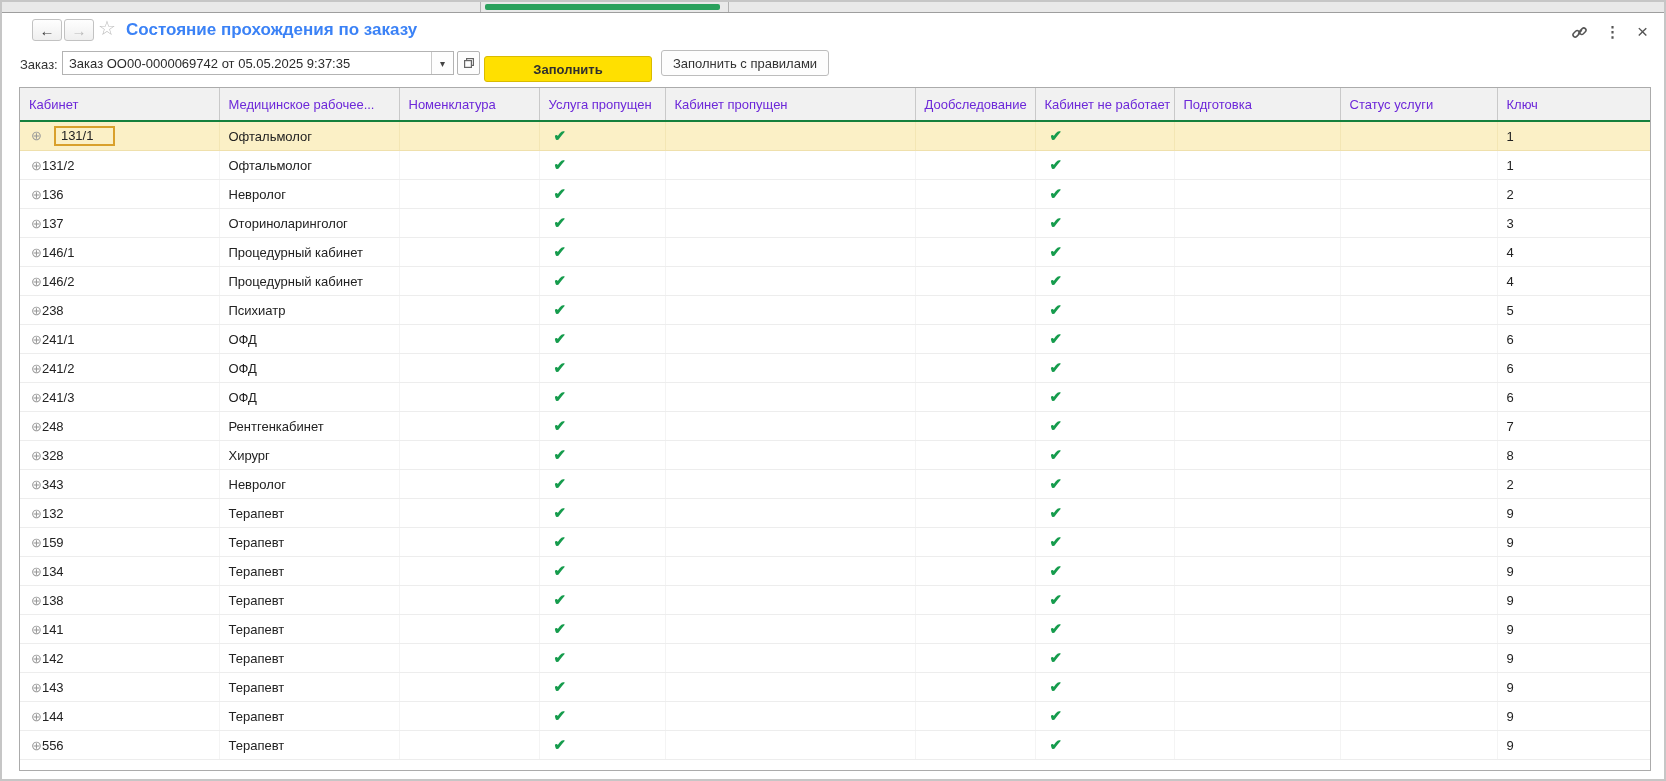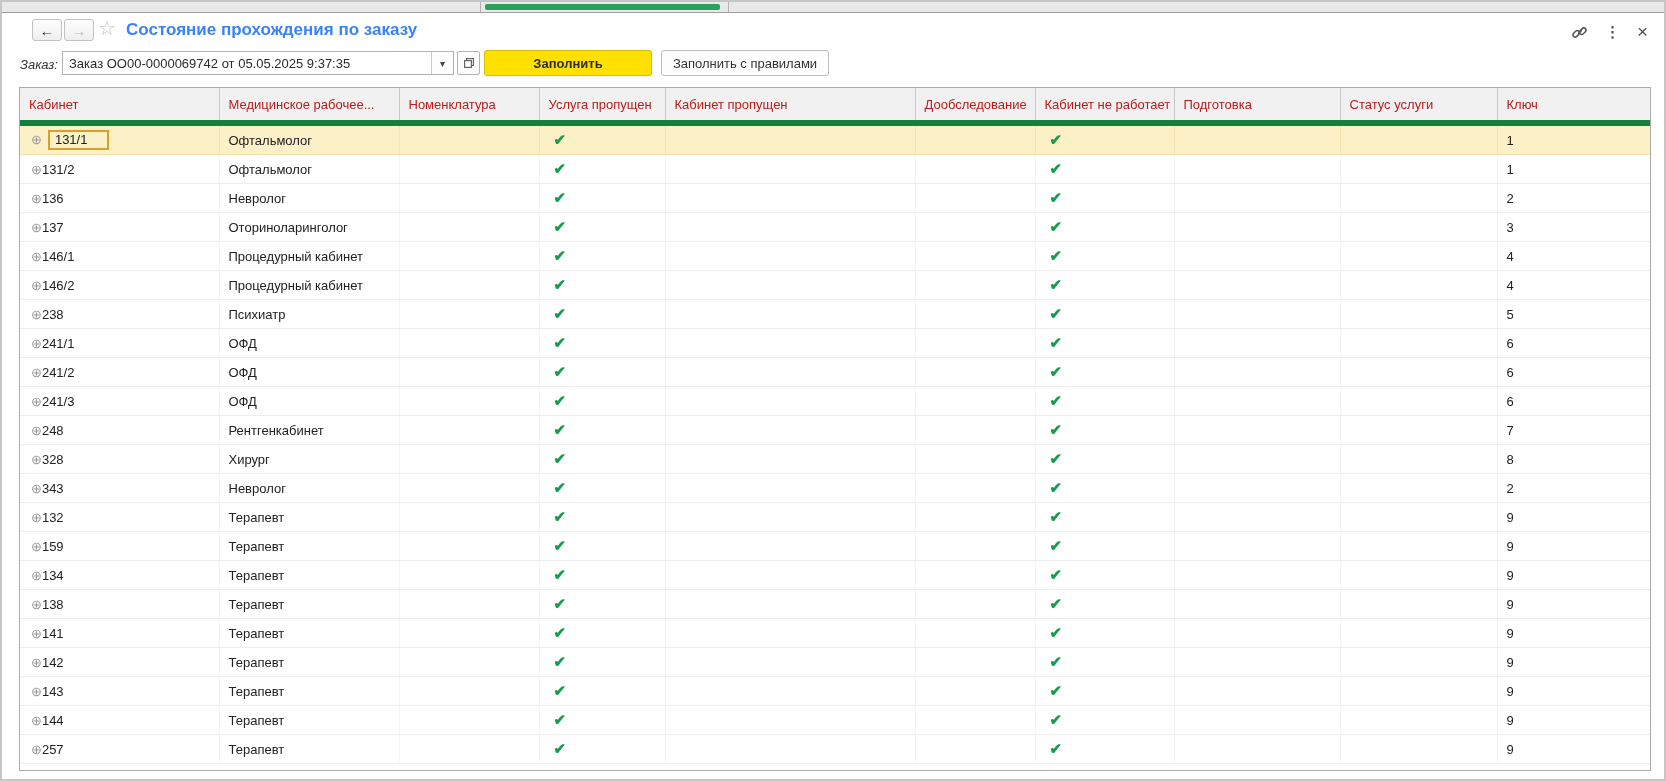--- a/index.html
+++ b/index.html
@@ -20,55 +20,55 @@
   .nav-btn.back{color:#3b3b3b;}
   .nav-btn.fwd{color:#b9b9b9;}
   .star{position:absolute;left:96px;top:5px;font-size:20px;color:#bdbdbd;line-height:1;}
   .page-title{position:absolute;left:124px;top:7px;font-size:17px;font-weight:700;color:#3b82f6;}
   .win-icons{position:absolute;right:16px;top:8px;display:flex;align-items:center;gap:17px;}
   .win-icons .ic{color:#555;cursor:pointer;display:flex;align-items:center;justify-content:center;}
   .ic-more{font-size:15px;font-weight:700;letter-spacing:0;}
   .ic-close{font-size:19px;}
   
   .toolbar{position:absolute;left:0;top:48px;right:0;height:30px;background:#fff;}
-  .order-label{position:absolute;left:18px;top:7px;font-size:13px;color:#333;font-style:italic;}
+  .order-label{position:absolute;left:18px;top:7px;font-size:13px;color:#333;}
   .combo{position:absolute;left:60px;top:1px;width:392px;height:24px;box-sizing:border-box;
          border:1px solid #b3b3b3;background:#fff;display:flex;align-items:stretch;}
   .combo input{flex:1;border:none;outline:none;font-size:13px;color:#2b2b2b;
          font-family:"Liberation Sans",sans-serif;padding:0 4px 0 6px;background:transparent;}
   .combo .caret{width:21px;border-left:1px solid #c9c9c9;display:flex;align-items:center;
          justify-content:center;font-size:10px;color:#444;cursor:pointer;background:#fdfdfd;}
   .open-btn{position:absolute;left:455px;top:1px;width:23px;height:24px;box-sizing:border-box;
          border:1px solid #b3b3b3;background:#fdfdfd;display:flex;align-items:center;
          justify-content:center;cursor:pointer;border-radius:2px;}
   .btn{position:absolute;top:0;height:26px;box-sizing:border-box;border-radius:3px;
        font-size:13px;display:flex;align-items:center;justify-content:center;cursor:pointer;
        font-family:"Liberation Sans",sans-serif;}
   .btn-fill{left:482px;width:168px;background:var(--btn-yellow,#ffe000);
-       border:1px solid #d9bb00;font-weight:700;color:#2f2f2f;}
+       border:1px solid #d9bb00;font-weight:700;color:#2f2f2f;margin-top:6px;}
   .btn-rules{left:659px;width:168px;background:#fdfdfd;border:1px solid #bdbdbd;color:#333;text-align:right;}
   
   .grid{position:absolute;left:17px;top:85px;width:1632px;height:684px;box-sizing:border-box;
         border:1px solid #ababab;background:#fff;overflow:hidden;}
   table{border-collapse:collapse;table-layout:fixed;width:1630px;}
   thead th{height:32px;background:#f1f1f1;border-right:1px solid #c9c9c9;
-        border-bottom:6px solid #15803d;font-weight:400;text-align:left;
-        padding:0 0 0 9px;color:#b91c1c;font-size:13px;white-space:nowrap;overflow:hidden;}
+        border-bottom:2px solid #15803d;font-weight:400;text-align:left;
+        padding:0 0 0 9px;color:#6d28d9;font-size:13px;white-space:nowrap;overflow:hidden;}
   thead th:last-child{border-right:none;}
   tbody td{height:28px;border-bottom:1px solid #ededed;border-right:1px solid #f4f4f4;
         font-size:13px;color:#222;padding:0 0 0 9px;white-space:nowrap;overflow:hidden;}
   tbody td:last-child{border-right:none;}
   tr.selected td{background:var(--sel-yellow,#fbf0c6);border-bottom-color:#efe0ac;
         border-right-color:#f3e6b4;}
   td.check{color:var(--check-green,#169c4d);font-weight:700;font-size:15px;padding-left:14px;}
   td.cab{padding-left:0;}
   .expand{display:inline-block;margin-left:11px;color:#999;font-size:13px;cursor:pointer;}
   .cabval{}
   .curcell{display:inline-block;border:2px solid var(--cur-cell,#d9a02b);
-        padding:0 20px 1px 5px;margin-left:6px;text-align:right;}
+        padding:0 20px 1px 5px;margin-left:12px;text-align:right;}
 </style>
 </head>
 <body>
 
 <div class="screen">
 
   <div class="taskbar">
     <div class="tab-sep" style="left:478px"></div>
     <div class="active-tab-bar" style="left:483px;width:235px"></div>
     <div class="tab-sep" style="left:726px"></div>
@@ -385,21 +385,21 @@
             <td></td>
             <td class="check">✔</td>
             <td></td>
             <td></td>
             <td class="check">✔</td>
             <td></td>
             <td></td>
             <td class="key">9</td>
           </tr>
           <tr>
-            <td class="cab"><span class="expand">⊕</span><span class="cabval">257</span></td>
+            <td class="cab"><span class="expand">⊕</span><span class="cabval">556</span></td>
             <td>Терапевт</td>
             <td></td>
             <td class="check">✔</td>
             <td></td>
             <td></td>
             <td class="check">✔</td>
             <td></td>
             <td></td>
             <td class="key">9</td>
           </tr>

